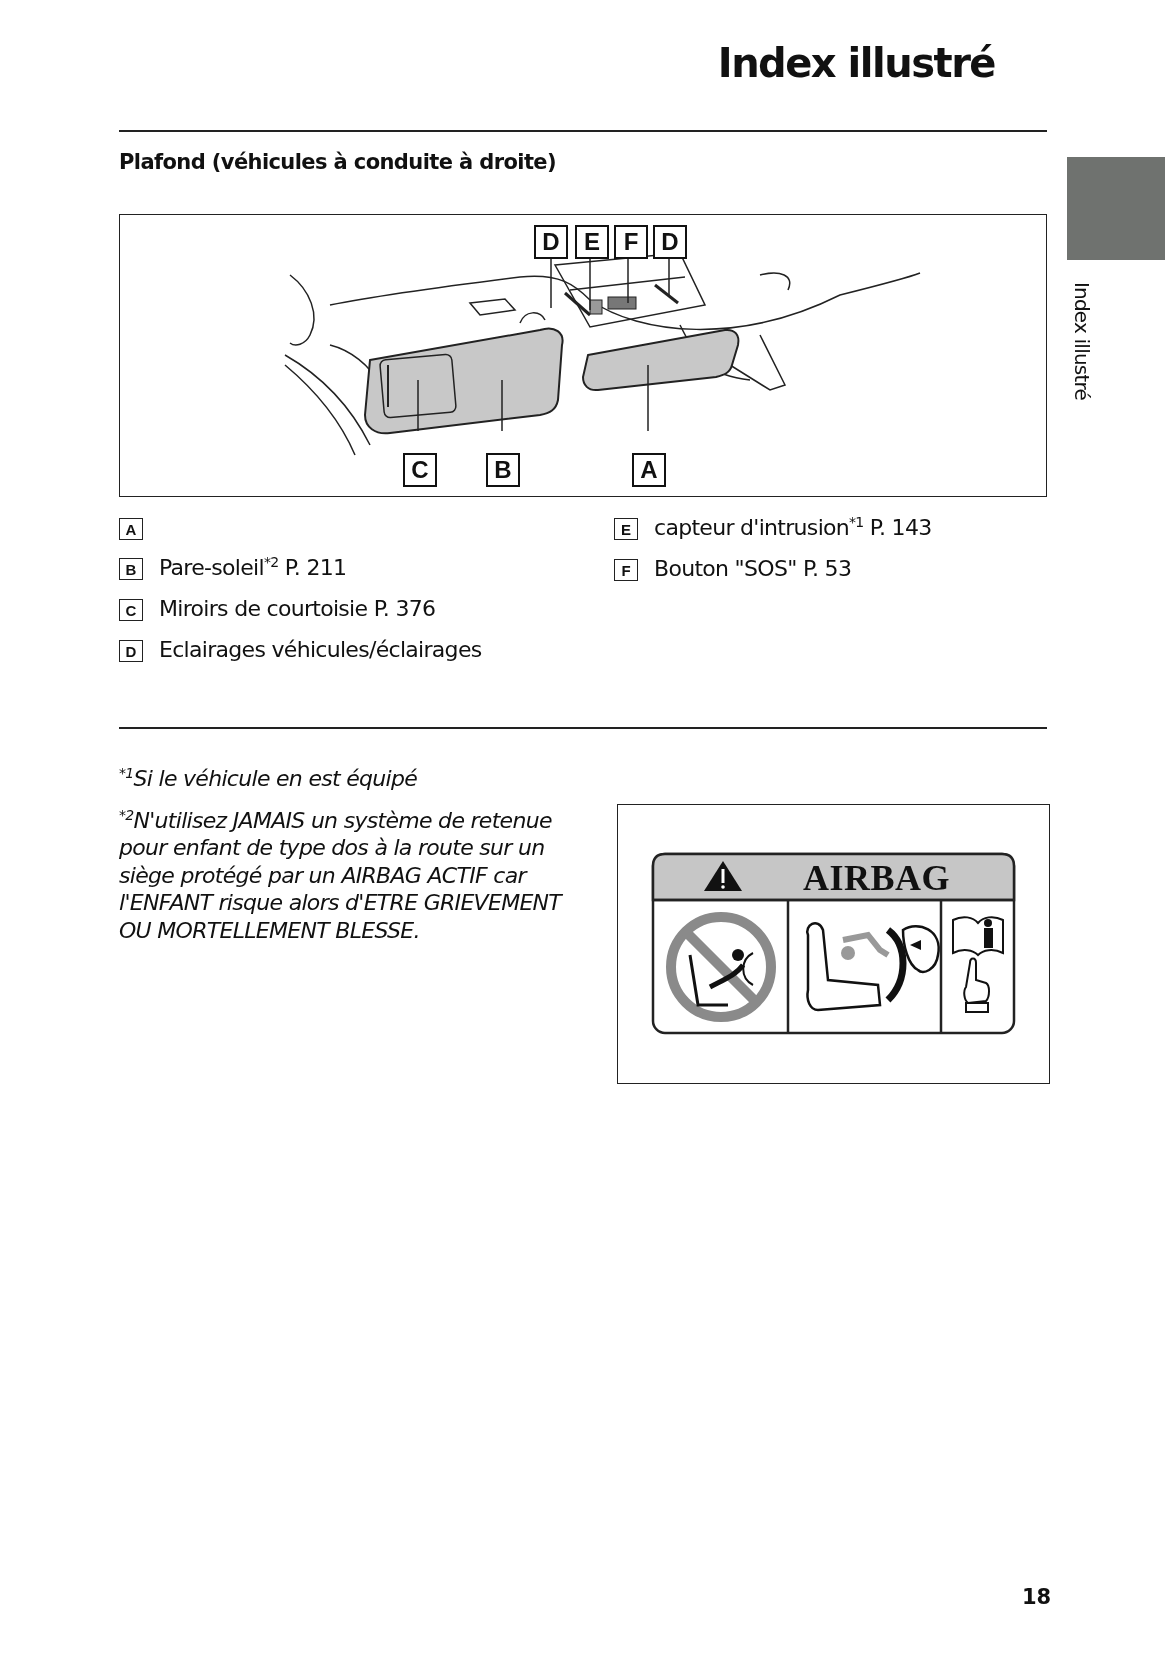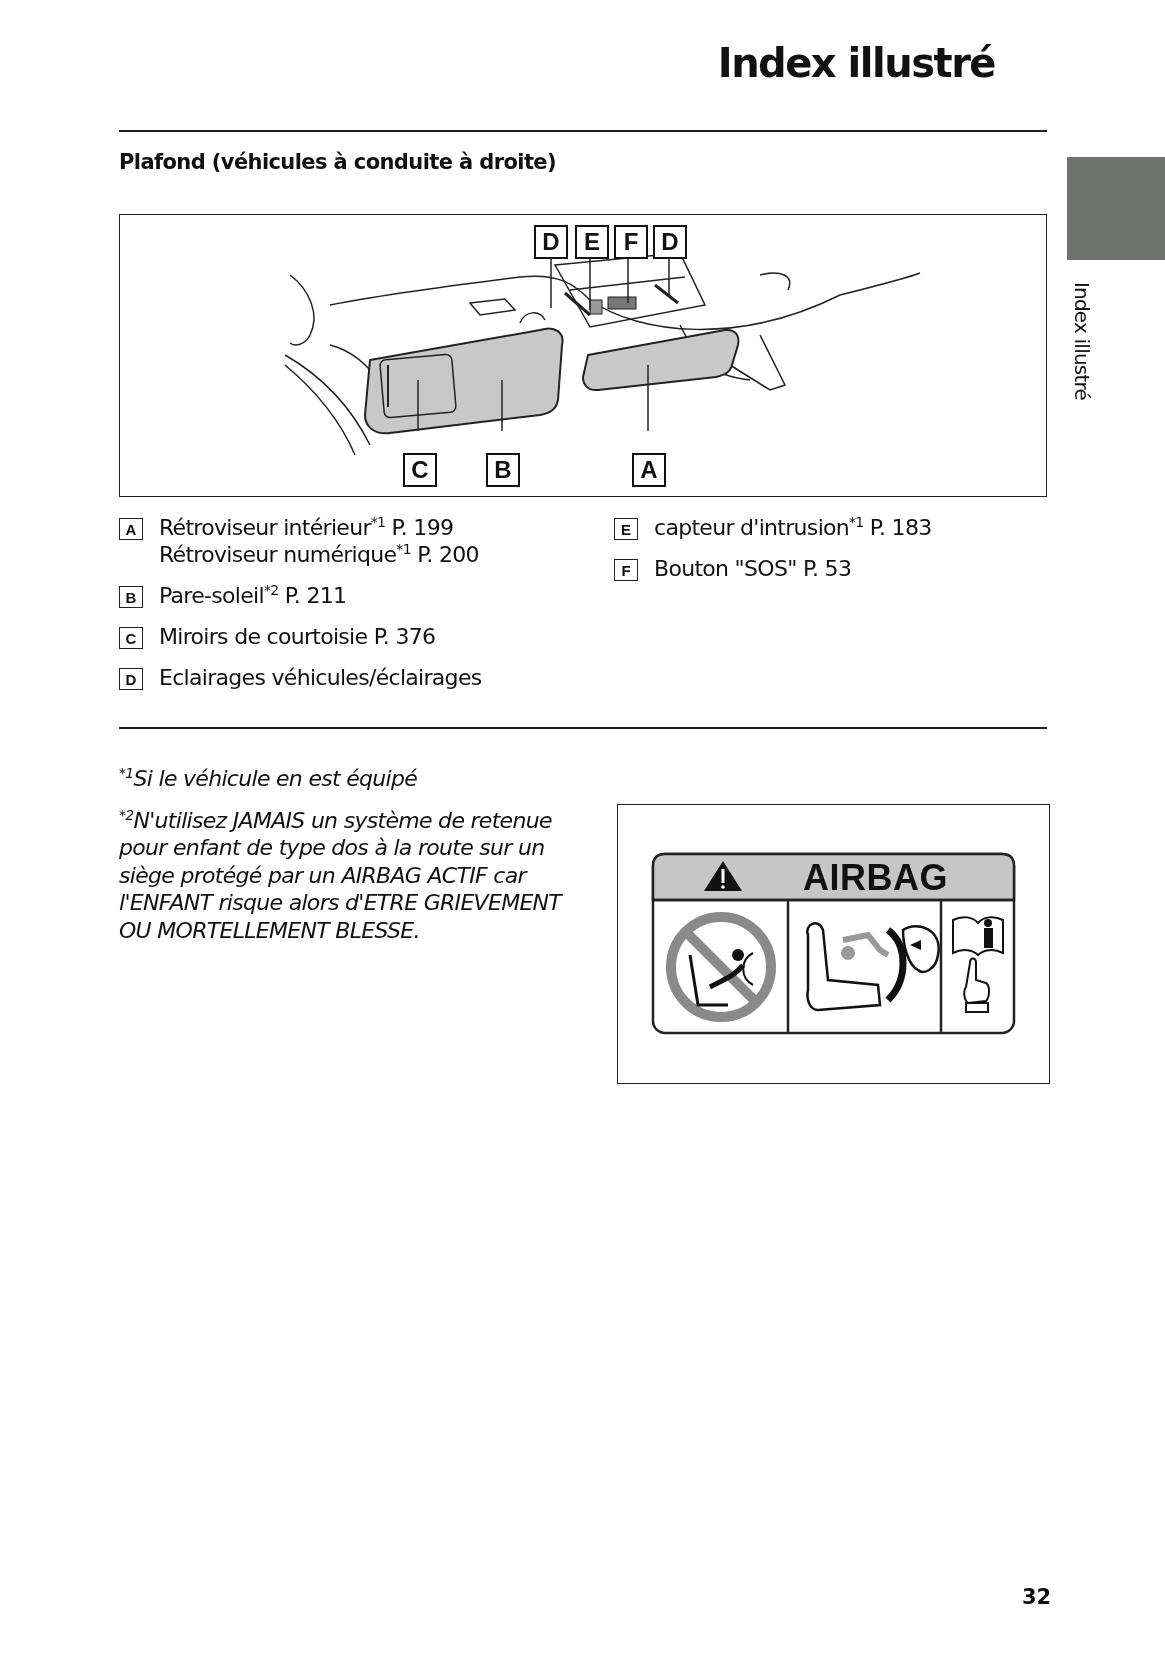--- a/index.html
+++ b/index.html
@@ -83,24 +83,20 @@
   <div class="callout" style="left:494px;top:10px">F</div>
   <div class="callout" style="left:533px;top:10px">D</div>
   <div class="callout" style="left:283px;top:238px">C</div>
   <div class="callout" style="left:366px;top:238px">B</div>
   <div class="callout" style="left:512px;top:238px">A</div>
 </div>
 
 <div class="abs legend-col" style="left:119px;top:514px;width:460px">
   <div class="legend-item">
     <span class="badge">A</span>
-    <div>
-      <div><span>Rétroviseur intérieur</span><sup>*1</sup><span> P. 199</span></div>
-      <div><span>Rétroviseur numérique</span><sup>*1</sup><span> P. 200</span></div>
-    </div>
   </div>
   <div class="legend-item">
     <span class="badge">B</span>
     <div><span>Pare-soleil</span><sup>*2</sup><span> P. 211</span></div>
   </div>
   <div class="legend-item">
     <span class="badge">C</span>
     <div><span>Miroirs de courtoisie P. 376</span></div>
   </div>
   <div class="legend-item" style="margin-bottom:0">
@@ -108,21 +104,21 @@
     <div>
       <div>Eclairages véhicules/éclairages</div>
     </div>
   </div>
 </div>
 
 <div class="abs legend-col" style="left:614px;top:514px;width:440px">
   <div class="legend-item">
     <span class="badge">E</span>
     <div>
-      <div><span>capteur d'intrusion</span><sup>*1</sup><span> P. 183</span></div>
+      <div><span>capteur d'intrusion</span><sup>*1</sup><span> P. 143</span></div>
     </div>
   </div>
   <div class="legend-item">
     <span class="badge">F</span>
     <div>Bouton "SOS" P. 53</div>
   </div>
 </div>
 
 <div class="abs mid-rule"></div>
 
@@ -157,16 +153,16 @@
     <path d="M285 125 C300 115 325 125 320 150 C318 165 305 170 300 165 C290 160 285 140 285 125 Z" fill="none" stroke="#111" stroke-width="2.5"></path>
     <path d="M303 135 L292 140 L303 145" fill="#111"></path>
 
     <path d="M335 115 C345 110 355 112 360 118 C365 112 375 110 385 115 L385 148 C375 143 365 145 360 150 C355 145 345 143 335 148 Z" fill="none" stroke="#111" stroke-width="2"></path>
     <rect x="366" y="123" width="9" height="20" fill="#111"></rect>
     <circle cx="370" cy="118" r="4" fill="#111"></circle>
 
     <path d="M352 158 C352 152 358 152 358 158 L358 175 L368 178 C372 180 372 192 368 196 L350 198 C346 195 345 186 348 182 Z" fill="none" stroke="#111" stroke-width="2"></path>
     <rect x="348" y="198" width="22" height="9" fill="none" stroke="#111" stroke-width="2"></rect>
   </svg>
-  <div style="position:absolute;left:185px;top:52px;font-family:Liberation Sans, sans-serif;font-weight:bold;font-size:36px;color:#111;letter-spacing:0.5px">AIRBAG</div>
+  <div style="position:absolute;left:185px;top:52px;font-family:Liberation Serif, serif;font-weight:bold;font-size:36px;color:#111;letter-spacing:0.5px">AIRBAG</div>
 </div>
 
-<div class="abs page-num">32</div>
+<div class="abs page-num">18</div>
 
 </body></html>

